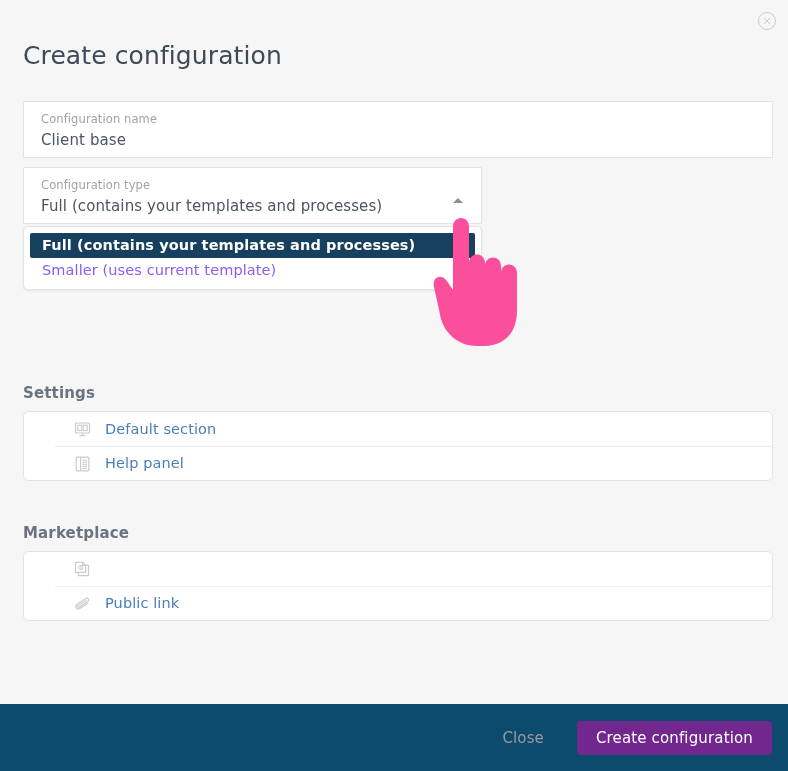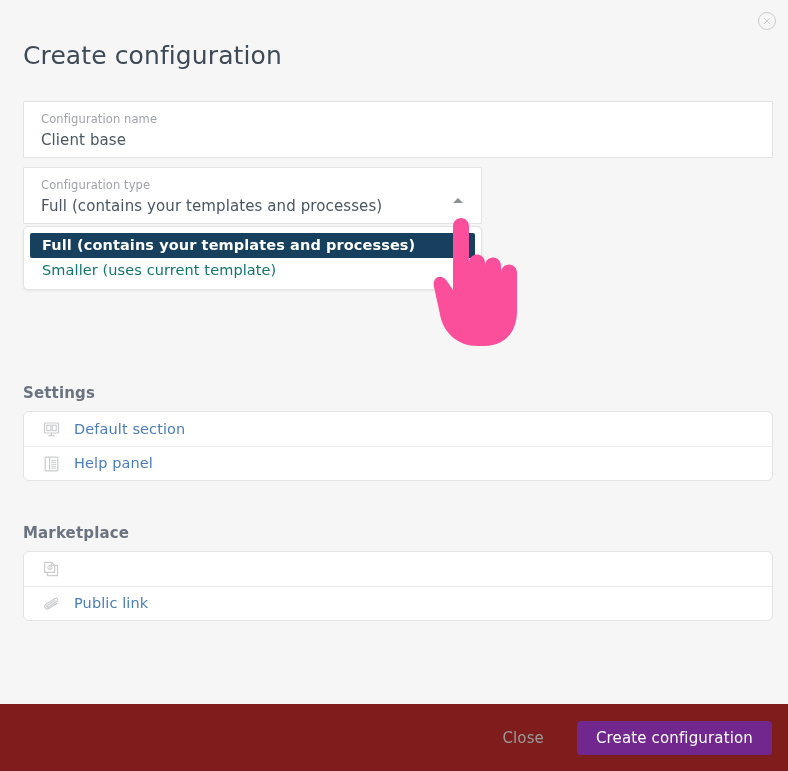--- a/index.html
+++ b/index.html
@@ -108,21 +108,21 @@
     box-sizing: border-box;
     padding: 6px 6px;
     box-shadow: 0 1px 3px rgba(0,0,0,.07);
     z-index: 5;
   }
   .dd-option {
     height: 25px;
     line-height: 25px;
     padding: 0 0 0 12px;
     font-size: 14.5px;
-    color: #0f766e;
+    color: #8b5cf6;
     letter-spacing: .1px;
     border-radius: 2px;
     cursor: pointer;
     white-space: nowrap;
   }
   .dd-option.selected {
     background: #16405e;
     color: #ffffff;
     font-weight: 600;
   }
@@ -142,20 +142,21 @@
 
   .list-card {
     position: absolute;
     left: 23px;
     width: 750px;
     background: #ffffff;
     border: 1px solid #e3e3e3;
     border-radius: 6px;
     box-sizing: border-box;
     overflow: hidden;
+    padding-left: 31px;
   }
   #settings-list    { top: 411px; }
   #marketplace-list { top: 551px; }
 
   .list-row {
     height: 34px;
     display: flex;
     align-items: center;
     padding: 0 0 0 14px;
     box-sizing: border-box;
@@ -182,21 +183,21 @@
     line-height: 19px;
   }
 
   
   .footer {
     position: absolute;
     left: 0;
     right: 0;
     top: 704px;
     height: 67px;
-    background: #7f1d1d;
+    background: #0c4a6e;
     display: flex;
     align-items: center;
     justify-content: flex-end;
     padding-right: 16px;
     box-sizing: border-box;
   }
   .btn-close {
     font-size: 15px;
     color: #9b9b9b;
     letter-spacing: .1px;

